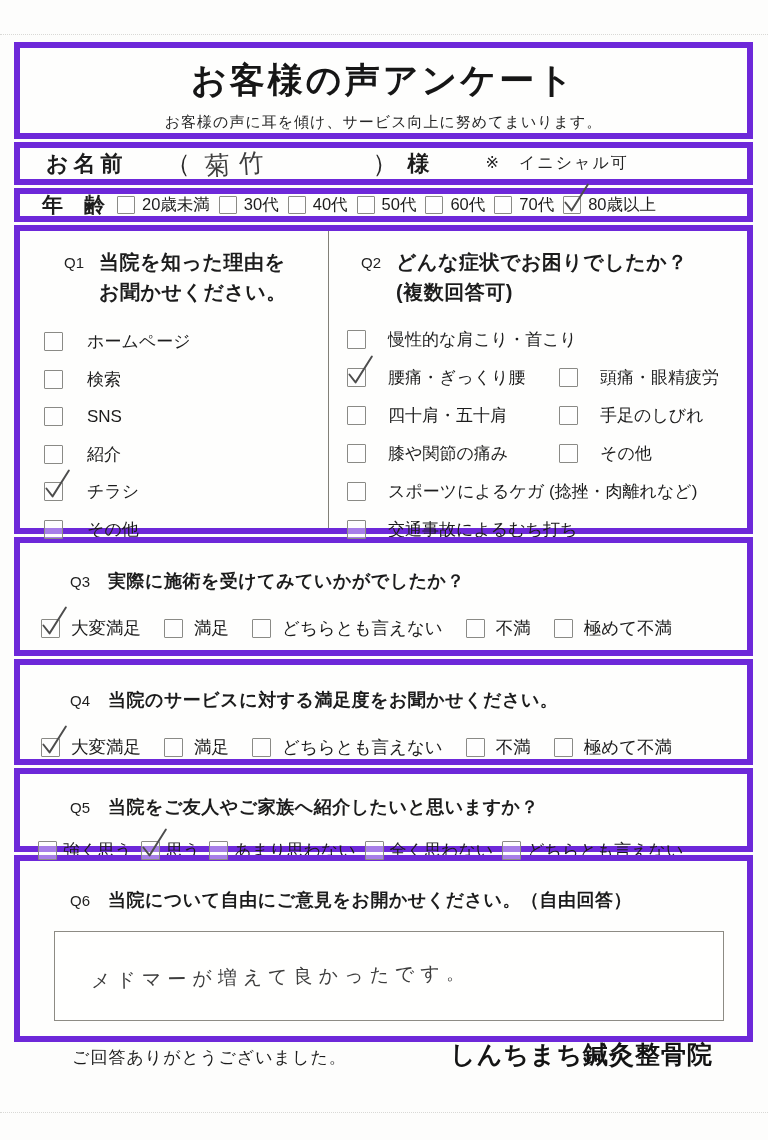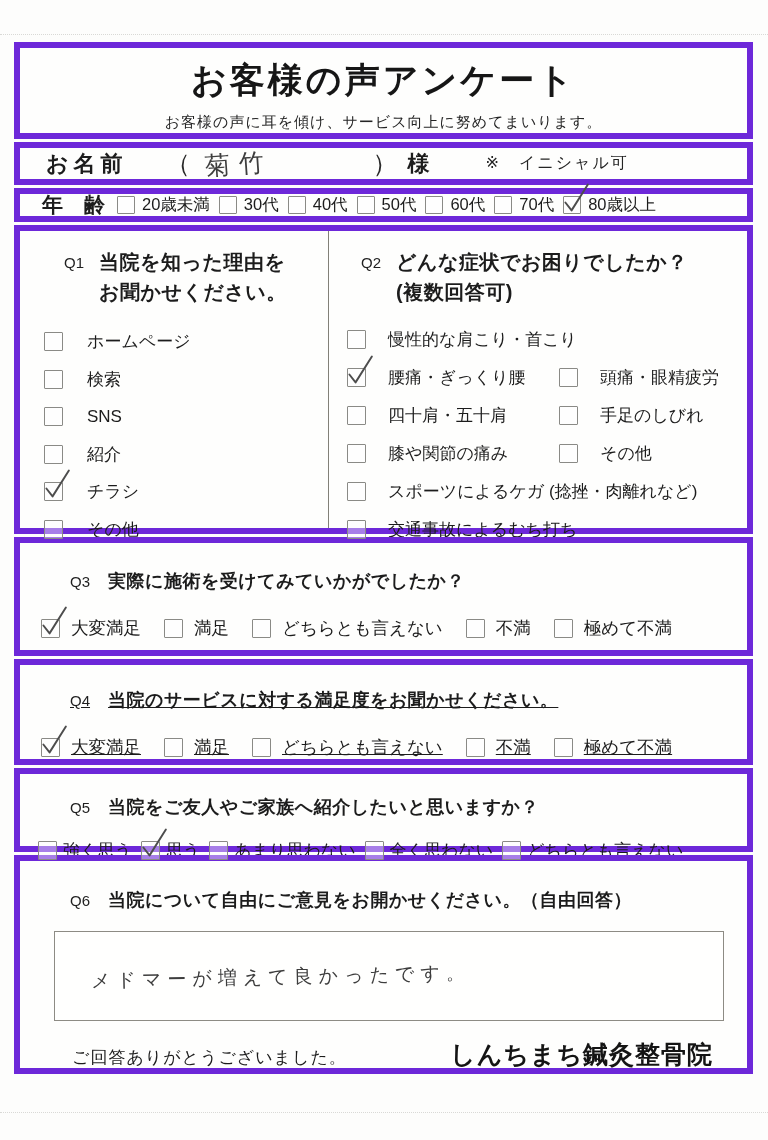--- a/index.html
+++ b/index.html
@@ -55,34 +55,34 @@
   .optlist{margin-top:16px;}
   .q1-opt{height:37.5px;padding-left:24px;}
   .q1-opt .ol{margin-left:24px;font-size:17px;}
   .q2rows{margin-top:13px;}
   .q2row{display:flex;height:38px;padding-left:18px;align-items:center;}
   .q2-opt .ol{margin-left:22px;font-size:17px;white-space:nowrap;}
   .q2cell1{width:212px;display:flex;align-items:center;}
 
   
   .sec-q3{height:119px;padding-top:25px;}
-  .sec-q4{height:106px;padding-top:22px;text-decoration:underline;}
+  .sec-q4{height:106px;padding-top:22px;}
   .sec-q5{height:84px;padding-top:20px;}
   .qhead-h{display:flex;align-items:baseline;padding-left:50px;}
   .qhead-h .qnum{margin:0 18px 0 0;font-size:15px;}
   .qhead-h .qtext{font-size:18px;}
   .sat-opts{display:flex;align-items:center;margin-top:21px;padding-left:21px;}
   .sat-opt{margin-right:23px;}
   .sat-opt .ol{margin-left:11px;font-size:17.5px;white-space:nowrap;}
   .q5-opts{display:flex;align-items:center;margin-top:18px;padding-left:18px;}
   .q5-opt{margin-right:9px;}
   .q5-opt .ol{margin-left:6px;font-size:17px;white-space:nowrap;}
 
   
-  .sec-q6{height:219px;padding-top:26px;}
+  .sec-q6{height:187px;padding-top:26px;}
   .comment-box{margin:17px auto 0 34px;width:670px;height:90px;border:1px solid #8d8b84;
     box-sizing:border-box;position:relative;background:rgba(255,255,255,.5);}
   .comment-text{position:absolute;left:36px;top:32px;font-size:19px;letter-spacing:6px;
     color:#3d3d3d;transform:rotate(-1.2deg);white-space:nowrap;}
   .footer-row{display:flex;justify-content:space-between;align-items:baseline;
     margin-top:17px;padding:0 34px 0 52px;}
   .thanks{font-size:17px;letter-spacing:1px;text-align:right;}
   .clinic{font-size:25px;font-weight:bold;letter-spacing:1px;color:#141414;}
 </style>
 </head>

